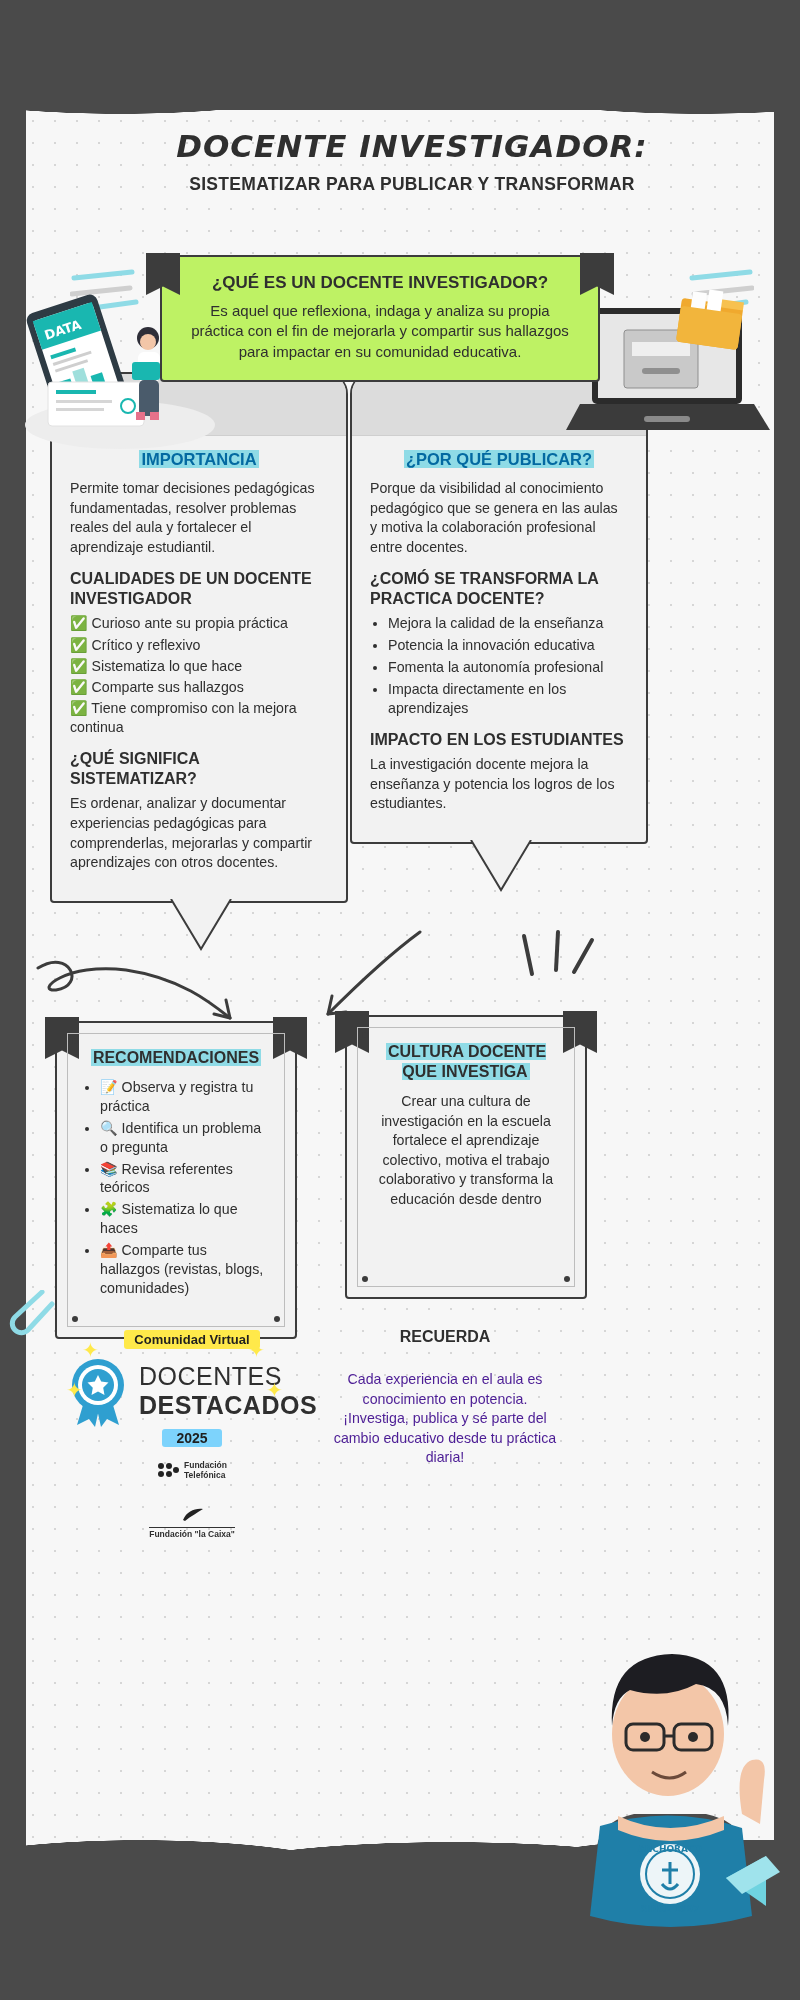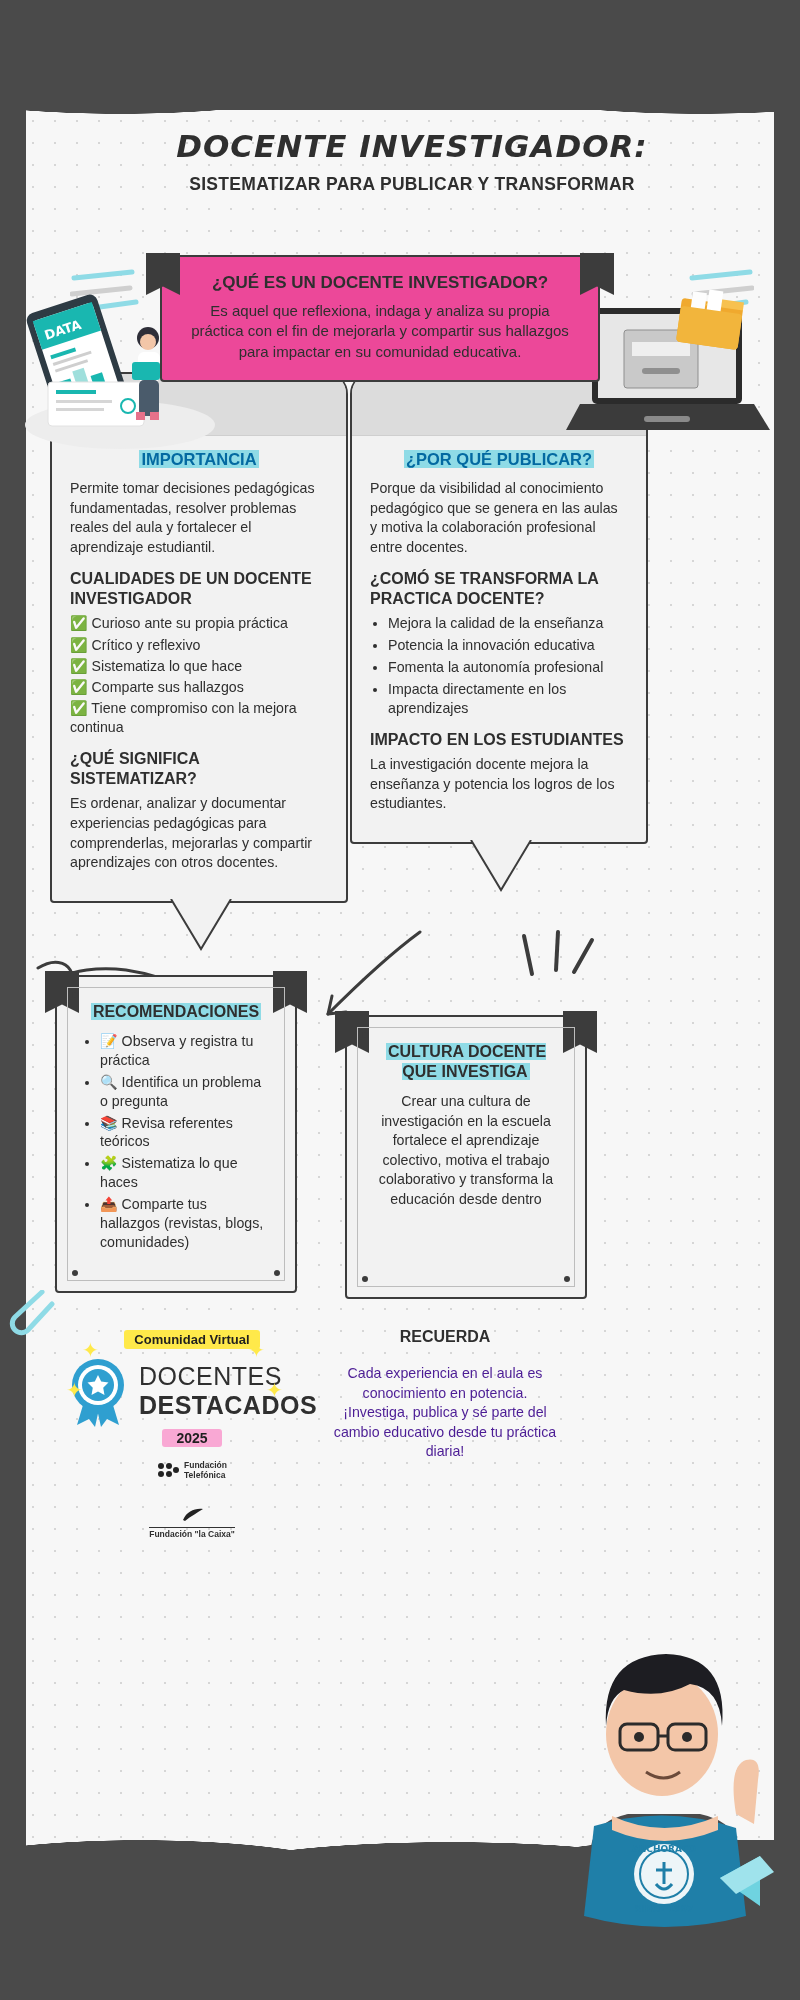--- a/index.html
+++ b/index.html
@@ -60,21 +60,21 @@
   .title-sub {
     margin-top:10px;
     font-weight:bold; font-size:17.5px; letter-spacing:.3px; color:#2f2f2f;
   }
   .scribble-l, .scribble-r { position:absolute; top:140px; }
   .scribble-l { left:58px; } .scribble-r { right:58px; }
 
   
   .banner {
     position:absolute; left:160px; top:255px; width:440px;
-    background:#ec4899; border:2px solid #3c3c3c; border-radius:4px;
+    background:#bef264; border:2px solid #3c3c3c; border-radius:4px;
     padding:16px 22px 18px;
     text-align:center;
     z-index:6;
   }
   .banner h2 { font-size:17px; font-weight:bold; color:#2f2f2f; margin-bottom:8px; }
   .banner p { font-size:15px; line-height:1.35; color:#2f2f2f; }
   .tab { position:absolute; top:-4px; width:34px; height:42px; background:#3c3c3c; }
   .tab.l { left:-16px; clip-path:polygon(0 0,100% 0,100% 100%,50% 80%,0 100%); }
   .tab.r { right:-16px; clip-path:polygon(0 0,100% 0,100% 100%,50% 80%,0 100%); }
   .hl { background:#8fdbe6; padding:0 2px; }
@@ -112,40 +112,40 @@
   .center { text-align:center; }
 
   
   .botcard {
     position:absolute; width:242px;
     background:#f2f2f2; border:2px solid #3c3c3c; border-radius:4px;
     z-index:4;
   }
   .botcard .inner { border:1px solid #bdbdbd; margin:10px; padding:14px 14px 16px; min-height:260px; position:relative;}
   .dot-c { position:absolute; width:6px;height:6px;border-radius:50%;background:#3c3c3c; }
-  .card-bl { left:55px;  top:975px; }
+  .card-bl { left:55px;  top:1021px; }
   .card-br { left:345px; top:1015px; }
   .bot-title { font-size:16px; font-weight:bold; text-align:center; color:#2f2f2f; margin-bottom:10px; line-height:1.25;}
 
   
   .badge-block { position:absolute; left:62px; top:1330px; width:260px; text-align:center; z-index:6;}
   .cv-pill { display:inline-block; background:#ffe94a; font-size:13px; font-weight:bold; color:#1f1f1f; padding:2px 10px; border-radius:3px;}
   .doc-word { font-size:25px; color:#2f2f2f; letter-spacing:.5px; }
   .dest-word { font-size:25px; font-weight:bold; color:#2f2f2f; letter-spacing:.5px; }
-  .year-pill { display:inline-block; background:#f9a8d4; font-size:14px; font-weight:bold; color:#1f1f1f; padding:1px 14px; border-radius:3px; margin-top:2px;}
+  .year-pill { display:inline-block; background:#7dd3fc; font-size:14px; font-weight:bold; color:#1f1f1f; padding:1px 14px; border-radius:3px; margin-top:2px;}
   .sponsors { display:flex; gap:26px; justify-content:center; align-items:center; margin-top:14px;flex-direction:column; }
   .sp-txt { font-size:8.5px; font-weight:bold; color:#2f2f2f; line-height:1.15; text-align:left;}
 
   
   .recuerda { position:absolute; left:330px; top:1328px; width:230px; text-align:center; z-index:6;}
-  .recuerda h3 { font-size:16px; font-weight:bold; color:#2f2f2f; margin-bottom:18px;}
+  .recuerda h3 { font-size:16px; font-weight:bold; color:#2f2f2f; margin-bottom:24px;}
   .recuerda p { font-size:14.2px; line-height:1.38; color:#4c1d95;}
 
   
-  .avatar { position:absolute; right:20px; bottom:44px; width:230px; height:330px; z-index:8; }
+  .avatar { position:absolute; right:14px; bottom:44px; width:230px; height:330px; z-index:8; }
   .clip-left { position:absolute; left:8px; top:1290px; width:60px; height:60px; z-index:7;}
   .star { position:absolute; color:#ffe94a; font-size:20px; z-index:7;}
 </style>
 </head>
 <body>
 
 <div class="page">
   <div class="dots"></div>
   <div class="band-top"></div>
   <div class="side-left"></div>

